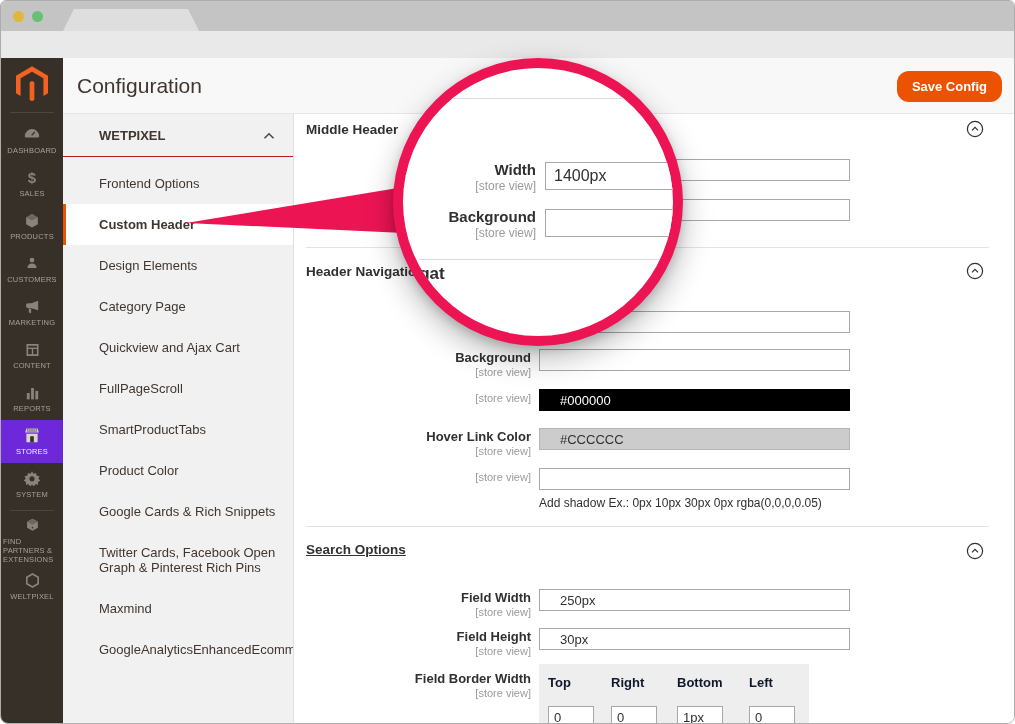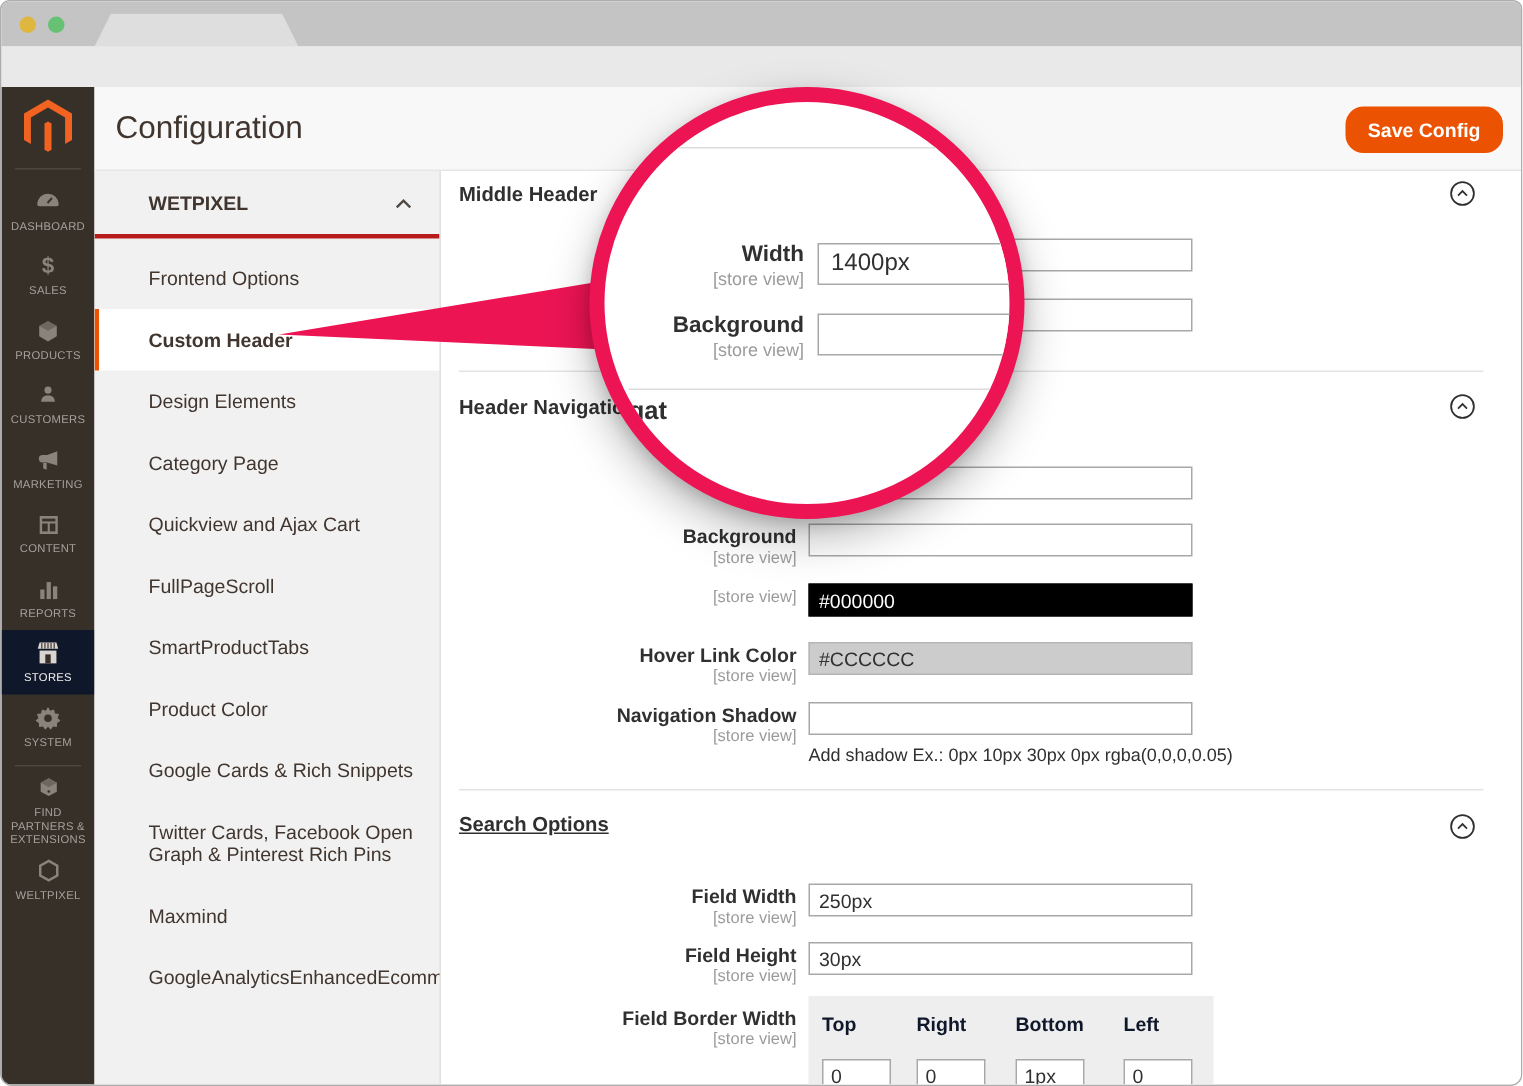--- a/index.html
+++ b/index.html
@@ -16,52 +16,52 @@
   .addressbar{position:absolute;top:30px;left:0;right:0;height:27px;background:#e9e9e9;}
 
   
   .sidebar{position:absolute;left:0;top:57px;width:62px;bottom:0;background:#363029;overflow:hidden;}
   .logo{height:52px;display:flex;align-items:center;justify-content:center;cursor:pointer;}
   .logo-divider{border-top:1px solid #4c463f;margin:2px 9px 6px;}
   .nav-item{height:43px;display:flex;flex-direction:column;align-items:center;justify-content:center;color:#857d76;cursor:pointer;}
   .nav-item .nav-icon{height:17px;display:flex;align-items:center;justify-content:center;color:#8a827b;}
   .nav-item .nav-icon svg{display:block;}
   .nav-item .glyph{font-weight:bold;font-size:15px;line-height:15px;}
-  .nav-item .nav-label{margin-top:3px;font-size:7.5px;letter-spacing:.2px;color:#a6a09a;text-align:center;line-height:9px;max-width:58px;}
-  .nav-item.active{background:#0f172a;}
+  .nav-item .nav-label{margin-top:3px;font-size:7.5px;letter-spacing:.2px;color:#a6a09a;line-height:9px;max-width:58px;}
+  .nav-item.active{background:#6d28d9;}
   .nav-item.active .nav-label{color:#f5f1ed;}
   .nav-item.active .nav-icon{color:#d9d4cf;}
   .nav-item.tall{height:50px;}
   .nav-divider{border-top:1px solid #4c463f;margin:4px 9px;}
 
   
   .pageheader{position:absolute;left:62px;top:57px;right:0;height:56px;background:#f8f8f8;border-bottom:1px solid #e6e6e6;box-sizing:border-box;}
   .page-title{position:absolute;left:14px;top:0;line-height:55px;font-size:21px;color:#41362f;}
   .save-btn{position:absolute;right:12px;top:13px;height:31px;padding:0 15px;background:#eb5202;color:#fff;
             font-family:"Liberation Sans",sans-serif;font-size:13px;font-weight:bold;border:none;border-radius:12px;cursor:pointer;}
 
   
   .confignav{position:absolute;left:62px;top:113px;width:231px;bottom:0;background:#f1f1f1;border-right:1px solid #e0e0e0;box-sizing:border-box;overflow:hidden;}
   .confignav-header{height:42px;padding:0 18px 0 36px;display:flex;align-items:center;justify-content:space-between;
-                    font-size:13px;font-weight:bold;color:#41362f;border-bottom:3px solid #b91c1c;cursor:pointer;}
+                    font-size:13px;font-weight:bold;color:#41362f;border-bottom:1px solid #b91c1c;cursor:pointer;}
   .confignav-items{padding-top:6px;}
   .cn-item{padding:13px 14px 13px 36px;font-size:13px;line-height:15px;color:#41362f;cursor:pointer;}
   .cn-item.active{background:#fff;border-left:3px solid #eb5202;padding-left:33px;font-weight:bold;}
 
   
   .content{position:absolute;left:293px;top:113px;right:0;bottom:0;background:#fff;overflow:hidden;}
   .section-title{position:absolute;left:12px;font-size:13.5px;font-weight:bold;color:#303030;}
   .collapse-btn{position:absolute;right:30px;width:18px;height:18px;padding:0;border:none;background:transparent;cursor:pointer;}
   .hr{position:absolute;left:12px;right:25px;border-top:1px solid #e3e3e3;}
   .form-row{position:absolute;left:0;right:0;}
   .row-label{position:absolute;left:0;top:2px;width:237px;text-align:right;}
   .lbl{font-size:13px;font-weight:bold;color:#303030;line-height:14px;}
   .scope{font-size:11px;color:#9b9b9b;line-height:14px;}
-  .row-input{position:absolute;left:245px;top:0;width:256px;height:22px;box-sizing:border-box;border:1px solid #a8a8a8;
-             background:#fff;font-family:"Liberation Sans",sans-serif;font-size:13px;color:#303030;padding:0 6px;outline:none;}
+  .row-input{position:absolute;left:245px;top:0;width:311px;height:22px;box-sizing:border-box;border:1px solid #a8a8a8;
+             background:#fff;font-family:"Liberation Sans",sans-serif;font-size:13px;color:#303030;padding:0 20px;outline:none;}
   .input-black{background:#000;color:#fff;border-color:#000;}
   .input-gray{background:#ccc;color:#303030;border-color:#b5b5b5;}
   .field-note{position:absolute;left:245px;font-size:12px;color:#303030;}
 
   .bw-table{position:absolute;left:245px;top:550px;width:270px;height:200px;background:#eee;}
   .bw-head{position:absolute;top:11px;font-size:13px;font-weight:bold;color:#0f172a;}
   .bw-input{position:absolute;top:42px;width:46px;height:22px;box-sizing:border-box;border:1px solid #a8a8a8;
             font-family:"Liberation Sans",sans-serif;font-size:13px;color:#303030;padding:0 5px;outline:none;}
 
   
@@ -296,21 +296,20 @@
     <div class="form-row" style="top:314px;">
       <div class="row-label">
         <div class="lbl">Hover Link Color</div>
         <div class="scope">[store view]</div>
       </div>
       <input class="row-input input-gray" value="#CCCCCC" style="">
     </div>
 
     <div class="form-row" style="top:354px;">
       <div class="row-label">
-        <div class="lbl">Navigation Shadow</div>
         <div class="scope">[store view]</div>
       </div>
       <input class="row-input" value="" style="">
     </div>
     <div class="field-note" style="top:382px;">Add shadow Ex.: 0px 10px 30px 0px rgba(0,0,0,0.05)</div>
 
     <div class="hr" style="top:412px;"></div>
 
     <div class="section-title" style="top:428px;text-decoration:underline;">Search Options</div>
     <button class="collapse-btn" style="top:428px;">

